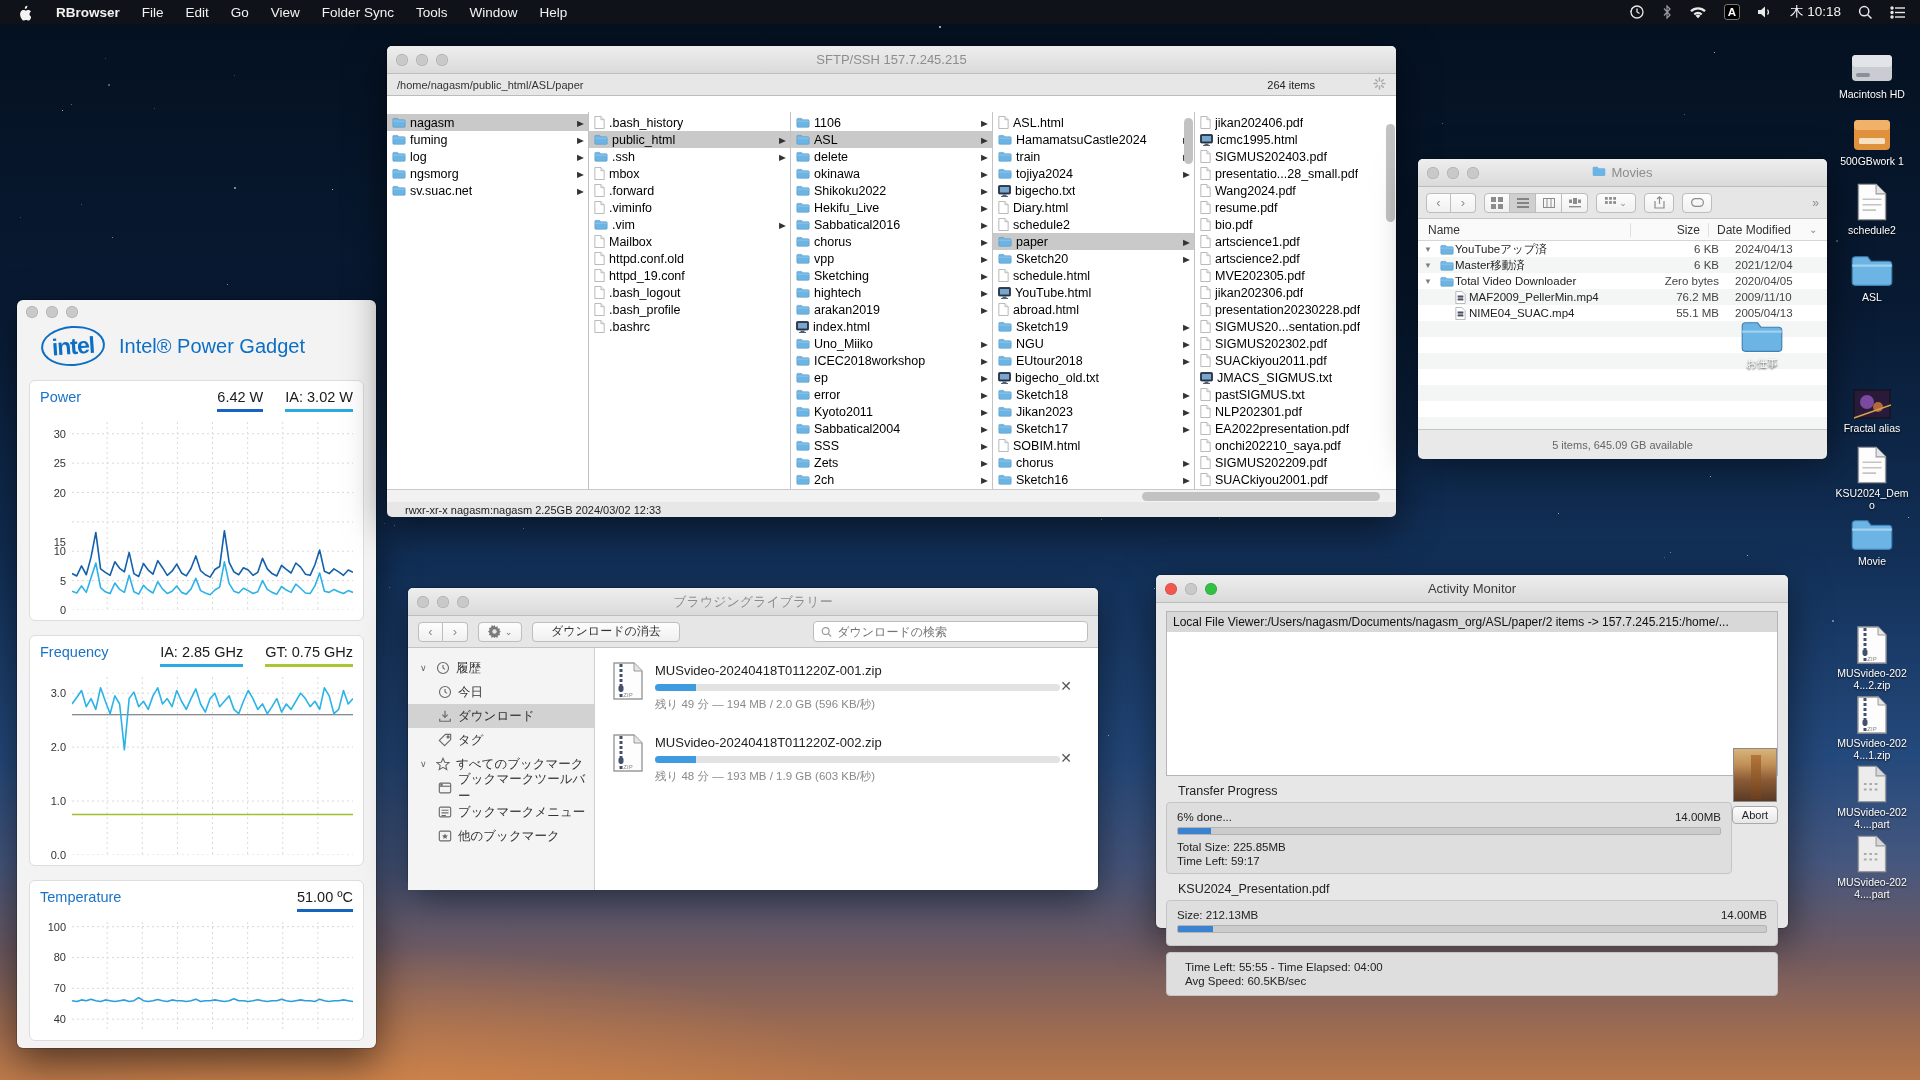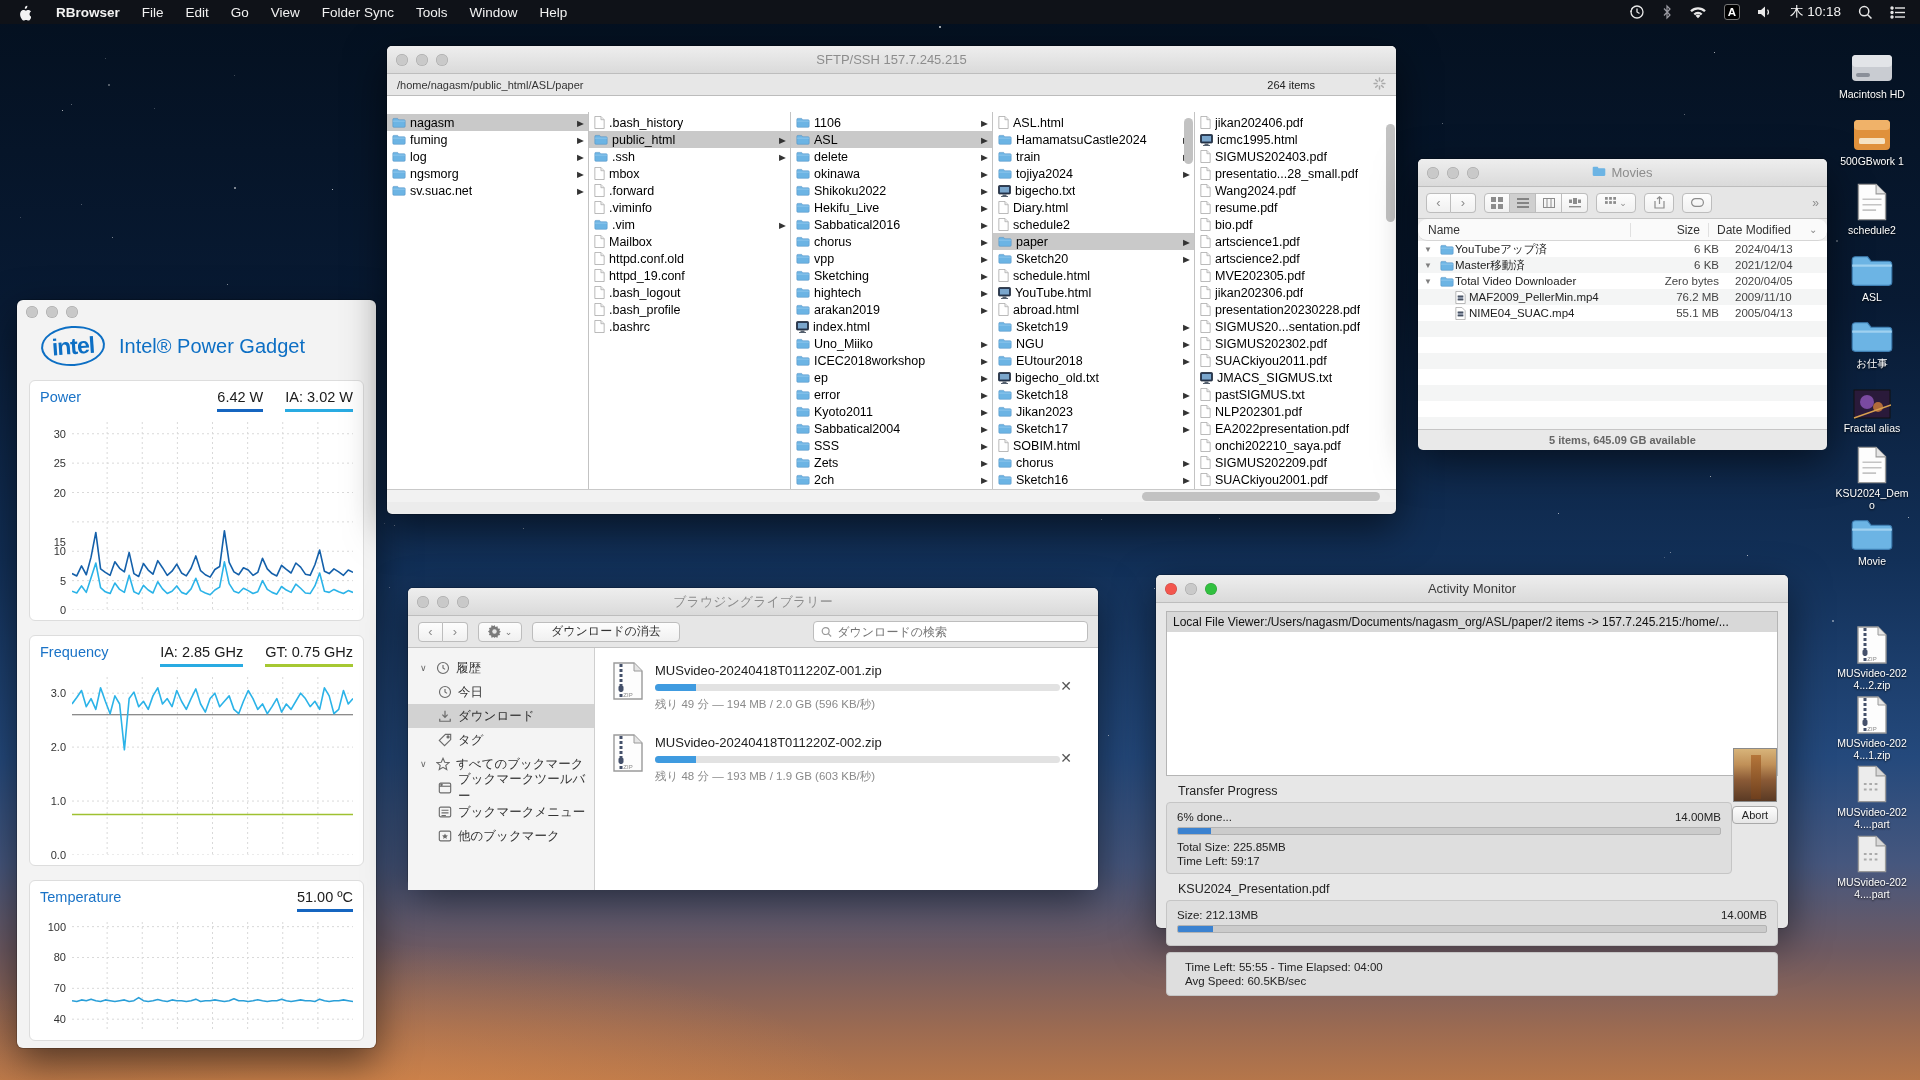--- a/index.html
+++ b/index.html
@@ -73,35 +73,35 @@
   #movies { left:1418px; top:159px; width:409px; height:288px; }
   #movies-toolbar { height:32px; display:flex; align-items:center; gap:8px; padding:0 8px; background:#e6e6e6; border-bottom:1px solid #c6c6c6; }
   .tbtn { height:20px; border:1px solid #bdbdbd; border-radius:4px; background:linear-gradient(#fdfdfd,#f0f0f0);
     display:flex; align-items:center; justify-content:center; color:#8c8c8c; font-size:13px; }
   .navgrp { display:flex; } .navgrp .tbtn { width:25px; } .navgrp .tbtn:first-child { border-radius:4px 0 0 4px; }
   .navgrp .tbtn:last-child { border-radius:0 4px 4px 0; border-left:none; }
   .seg { display:flex; } .seg .tbtn { width:26px; border-radius:0; border-left:none; }
   .seg .tbtn:first-child { border-radius:4px 0 0 4px; border-left:1px solid #bdbdbd; }
   .seg .tbtn:last-child { border-radius:0 4px 4px 0; }
   .seg .tbtn.on { background:#cfcfcf; }
-  #movies-cols { height:22px; display:flex; align-items:center; font-size:12px; color:#333; background:#fafafa; border-bottom:1px solid #d6d6d6;border-radius:9px; }
+  #movies-cols { height:22px; display:flex; align-items:center; font-size:12px; color:#333; background:#fafafa; border-bottom:1px solid #d6d6d6; }
   #movies-cols .c-name { flex:1; padding-left:10px; border-right:1px solid #e0e0e0; }
   #movies-cols .c-size { width:78px; text-align:right; padding-right:8px; border-right:1px solid #e0e0e0; }
   #movies-cols .c-date { width:100px; padding-left:8px; }
   #movies-cols .c-sort { width:18px; color:#888; font-size:10px; }
   #movies-list { height:188px; background:#fff; overflow:hidden; }
   .mrow { height:16px; display:flex; align-items:center; font-size:11.5px; color:#222; }
   .mrow:nth-child(even) { background:#f4f5f5; }
   .mrow .disc { width:20px; text-align:center; color:#7f7f7f; font-size:8px; }
   .mrow .mic { width:17px; display:flex; justify-content:center; }
   .mrow .mname { flex:1; white-space:nowrap; overflow:hidden; }
   .mrow .msize { width:78px; text-align:right; padding-right:8px; color:#444; }
   .mrow .mdate { width:100px; padding-left:8px; color:#444; }
-  #movies-status { height:21px; border-top:1px solid #c6c6c6; display:flex; align-items:center; justify-content:center;
-    font-size:11px; color:#666; background:#e9e9e9; border-radius:0 0 5px 5px;font-weight:bold; }
+  #movies-status { height:30px; border-top:1px solid #c6c6c6; display:flex; align-items:center; justify-content:center;
+    font-size:11px; color:#666; background:#e9e9e9; border-radius:0 0 5px 5px; }
 
   
   #library { left:408px; top:588px; width:690px; height:297px; }
   #lib-toolbar { height:32px; display:flex; align-items:center; gap:10px; padding:0 10px; background:#e6e6e6; border-bottom:1px solid #c3c3c3; }
   #lib-search { margin-left:auto; width:275px; height:21px; border:1px solid #bdbdbd; border-radius:4px; background:#fff;
     display:flex; align-items:center; gap:5px; padding:0 7px; }
   #lib-search input { border:none; outline:none; font-size:12px; width:100%; color:#8b5cf6; background:transparent; font-family:inherit; }
   #lib-body { display:flex; height:242px; }
   #lib-sidebar { width:187px; background:#f4f4f4; border-right:1px solid #cfcfcf; padding-top:8px; }
   .srow { height:24px; display:flex; align-items:center; gap:6px; font-size:12.5px; color:#333; padding-left:12px; }
@@ -1269,20 +1269,21 @@
             </svg>
           </span>
           <span class="nm">SUACkiyou2001.pdf</span>
         </div>
         <div class="vthumb" style="top: 12px; height: 98px;"></div>
       </div>
     </div>
   <div id="sftp-hscroll">
       <div id="sftp-hthumb"></div>
     </div>
+  <div id="sftp-status">rwxr-xr-x  nagasm:nagasm  2.25GB  2024/03/02 12:33</div>
 </div>
 
 <div class="window" id="movies">
   <div class="titlebar">
     <div class="lights">
       <span class="light"></span>
       <span class="light"></span>
       <span class="light"></span>
     </div>
     <span class="wtitle">
@@ -1659,21 +1660,21 @@
     </div>
     <div class="deskicon" style="left: 1834px; top: 248px;">
       <div class="ic">
         <svg width="44" height="36" viewBox="0 0 40 32">
           <path d="M2 7q0-3 3-3h11l3 4h16q3 0 3 3v16q0 3-3 3H5q-3 0-3-3z" fill="#6cb4e4" stroke="#3f7fb3" stroke-width="1"></path>
           <path d="M2 12h36" stroke="#9fd1f0" stroke-width="2"></path>
         </svg>
       </div>
       <div class="lb">ASL</div>
     </div>
-    <div class="deskicon" style="left: 1834px; top: 314px;">
+    <div class="deskicon" style="left: 1724px; top: 314px;">
       <div class="ic">
         <svg width="44" height="36" viewBox="0 0 40 32">
           <path d="M2 7q0-3 3-3h11l3 4h16q3 0 3 3v16q0 3-3 3H5q-3 0-3-3z" fill="#6cb4e4" stroke="#3f7fb3" stroke-width="1"></path>
           <path d="M2 12h36" stroke="#9fd1f0" stroke-width="2"></path>
         </svg>
       </div>
       <div class="lb">お仕事</div>
     </div>
     <div class="deskicon" style="left: 1834px; top: 379px;">
       <div class="ic">

